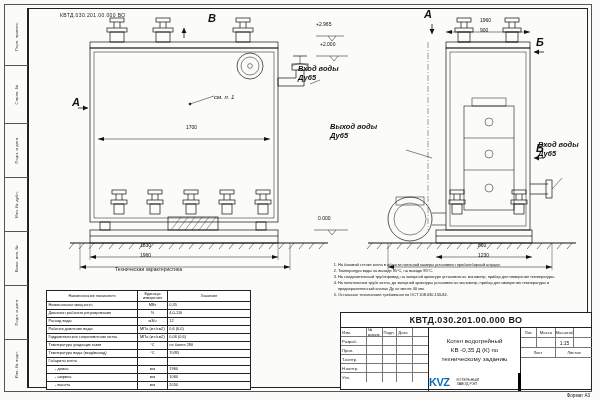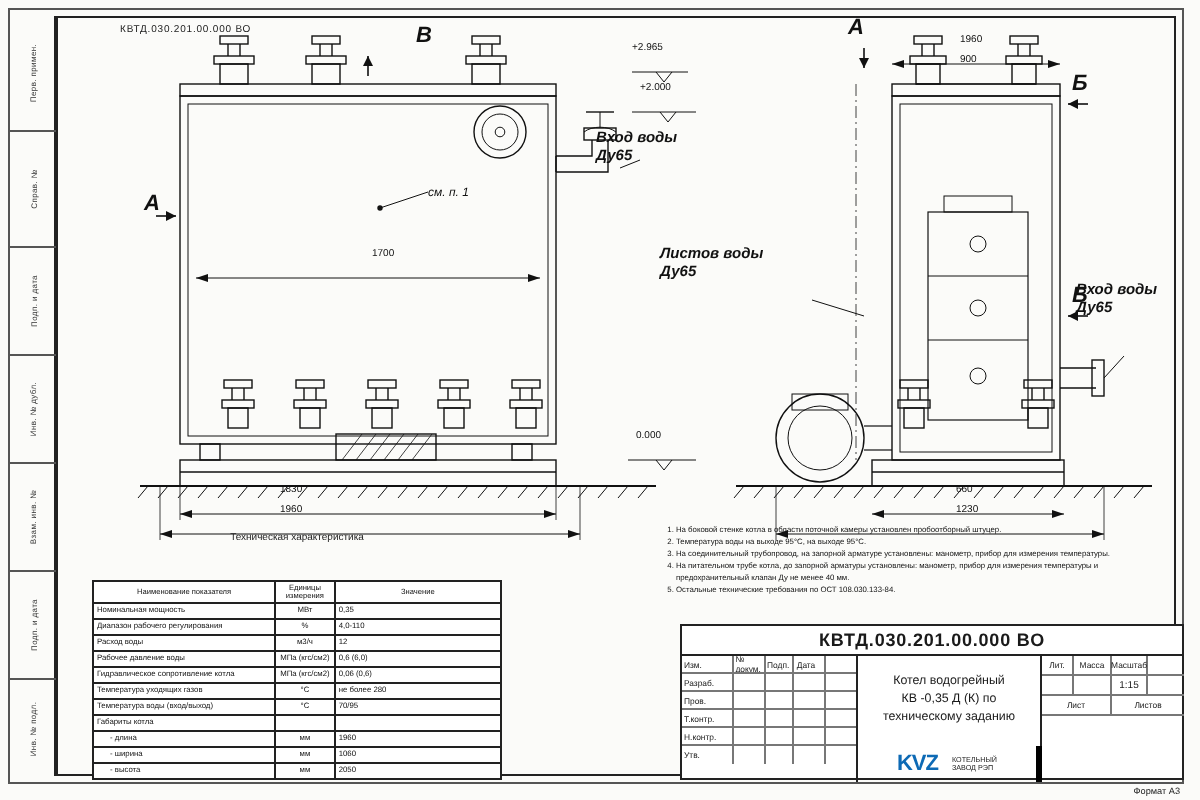--- a/index.html
+++ b/index.html
@@ -63,21 +63,21 @@
   .c1{width:26px;} .c2{width:16px;} .c3{width:15px;} .c4{width:16px;} .c5{width:15px;border-right:none!important;}
   .tb-mid{
     position:absolute;left:88px;top:15px;width:92px;height:45px;
     border-right:1px solid #222;box-sizing:border-box;
     display:flex;flex-direction:column;align-items:center;justify-content:center;
     text-align:center;font-size:6.2px;line-height:1.45;padding:0 2px;
   }
   .tb-mid-bottom{
     position:absolute;left:88px;top:60px;width:92px;height:18px;
     border-right:3px solid #000000;box-sizing:border-box;
-    display:flex;align-items:center;justify-content:center;gap:7px;
+    display:flex;align-items:center;justify-content:flex-start;gap:7px;
   }
   .logo-k{
     font-size:11px;font-weight:bold;color:#0d6ab5;letter-spacing:-0.5px;
   }
   .logo-txt{font-size:3.6px;line-height:1.25;color:#222;}
   .tb-right{
     position:absolute;left:180px;top:15px;width:71px;height:63px;
     box-sizing:border-box;
   }
   .tb-r-head{
@@ -466,21 +466,21 @@
   <div class="dim" style="left:480px;top:17px;">1960</div>
   <div class="dim" style="left:480px;top:27px;">900</div>
   <div class="dim" style="left:478px;top:242px;">660</div>
   <div class="dim" style="left:478px;top:252px;">1230</div>
 
   <div class="callout" style="left:298px;top:64px;">
     <div>Вход воды</div>
     <div>Ду65</div>
   </div>
   <div class="callout" style="left:330px;top:122px;">
-    <div>Листов воды</div>
+    <div>Выход воды</div>
     <div>Ду65</div>
   </div>
   <div class="callout" style="left:538px;top:140px;">
     <div>Вход воды</div>
     <div>Ду65</div>
   </div>
 
   <div class="spec-title">Техническая характеристика</div>
   <div class="spec">
     <div class="spec-row head">

